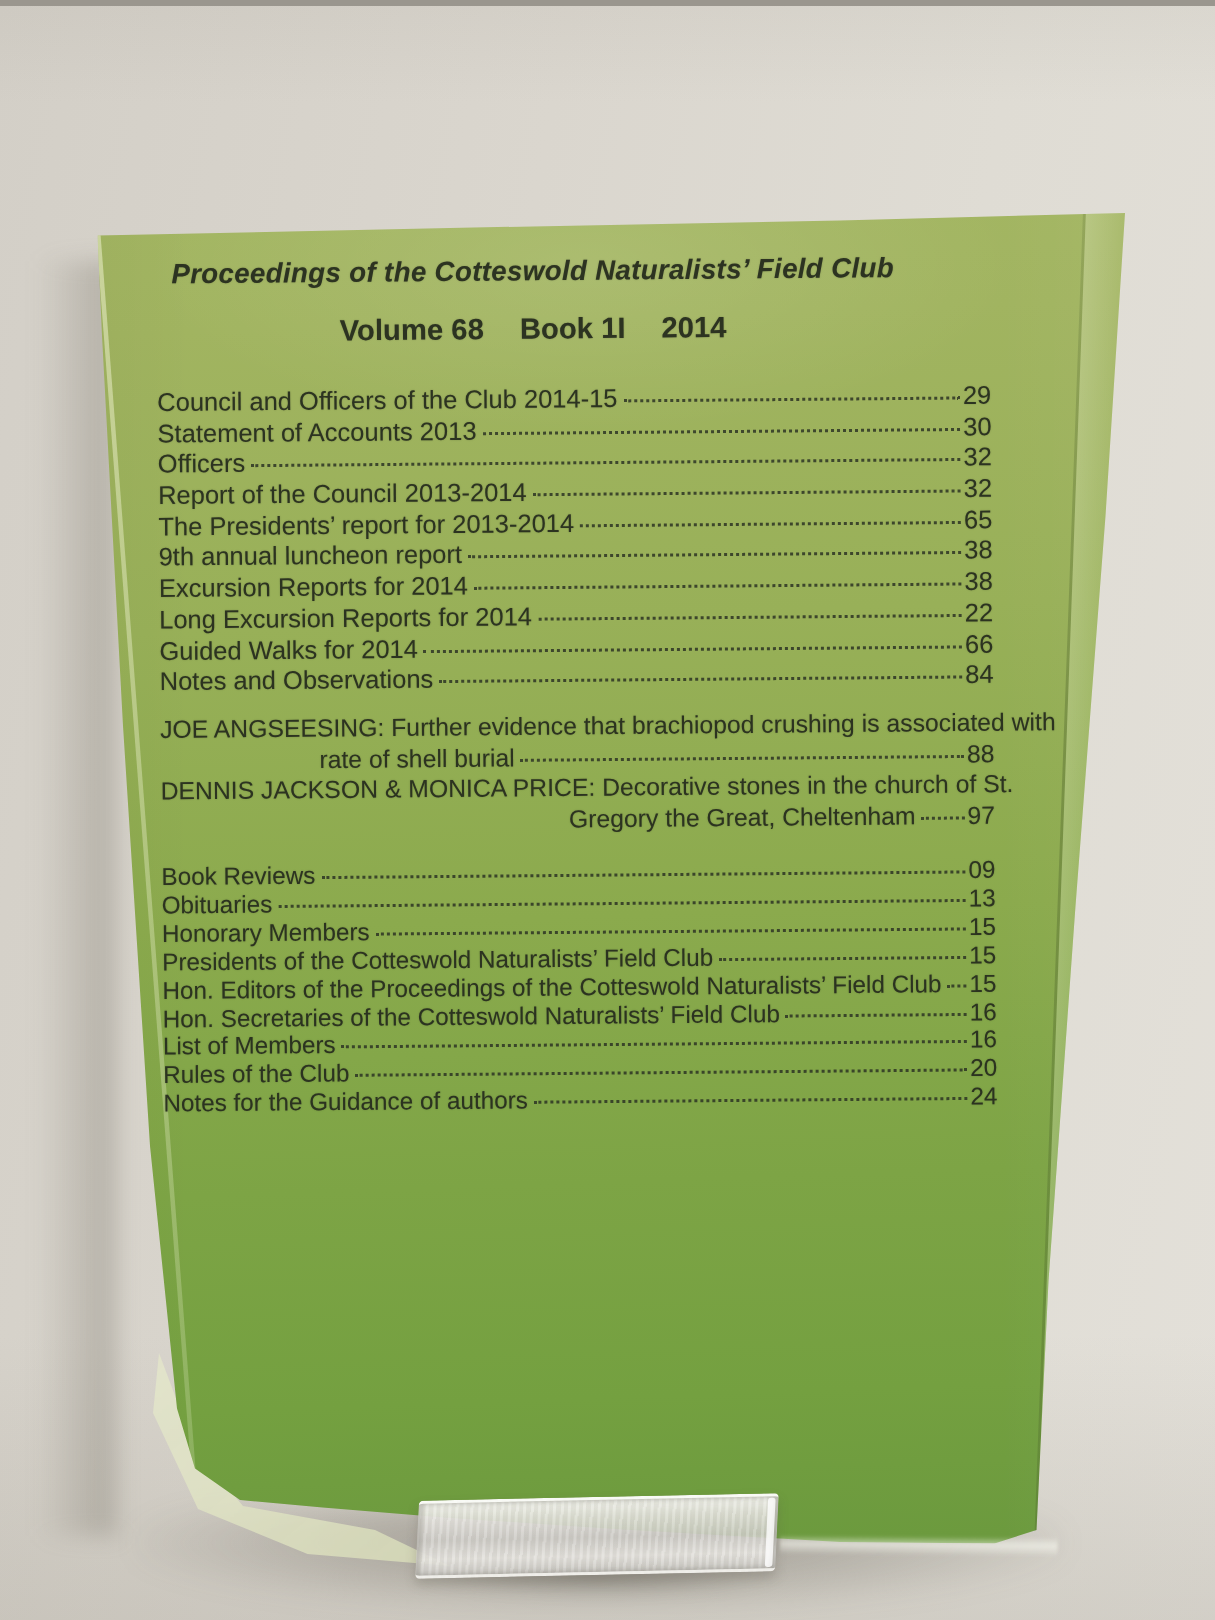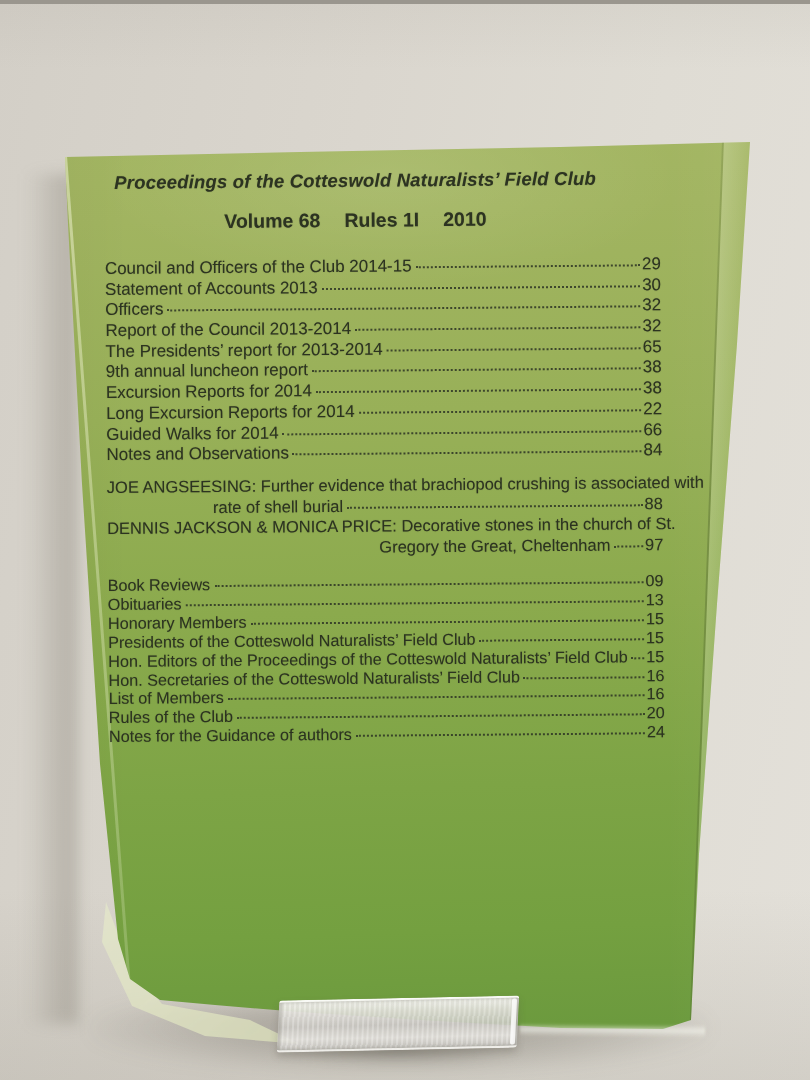--- a/index.html
+++ b/index.html
@@ -131,21 +131,21 @@
   <div class="book">
     <div class="crease-line"></div>
     <div class="spine-light"></div>
     <div class="left-edge-light"></div>
     <div class="top-edge-light"></div>
   </div>
 
   <div class="cover-text">
     <div class="title">Proceedings of the Cotteswold Naturalists’ Field Club</div>
     <div class="volume">
-      <span>Volume 68</span><span>Rules 1I</span><span>2010</span>
+      <span>Volume 68</span><span>Book 1I</span><span>2014</span>
     </div>
 
     <ul class="toc toc-s1" id="toc-main">
   <li class="toc-row">
     <span class="toc-label">Council and Officers of the Club 2014-15</span>
     <span class="toc-dots"></span>
     <span class="toc-page">29</span>
   </li>
 
   <li class="toc-row">

